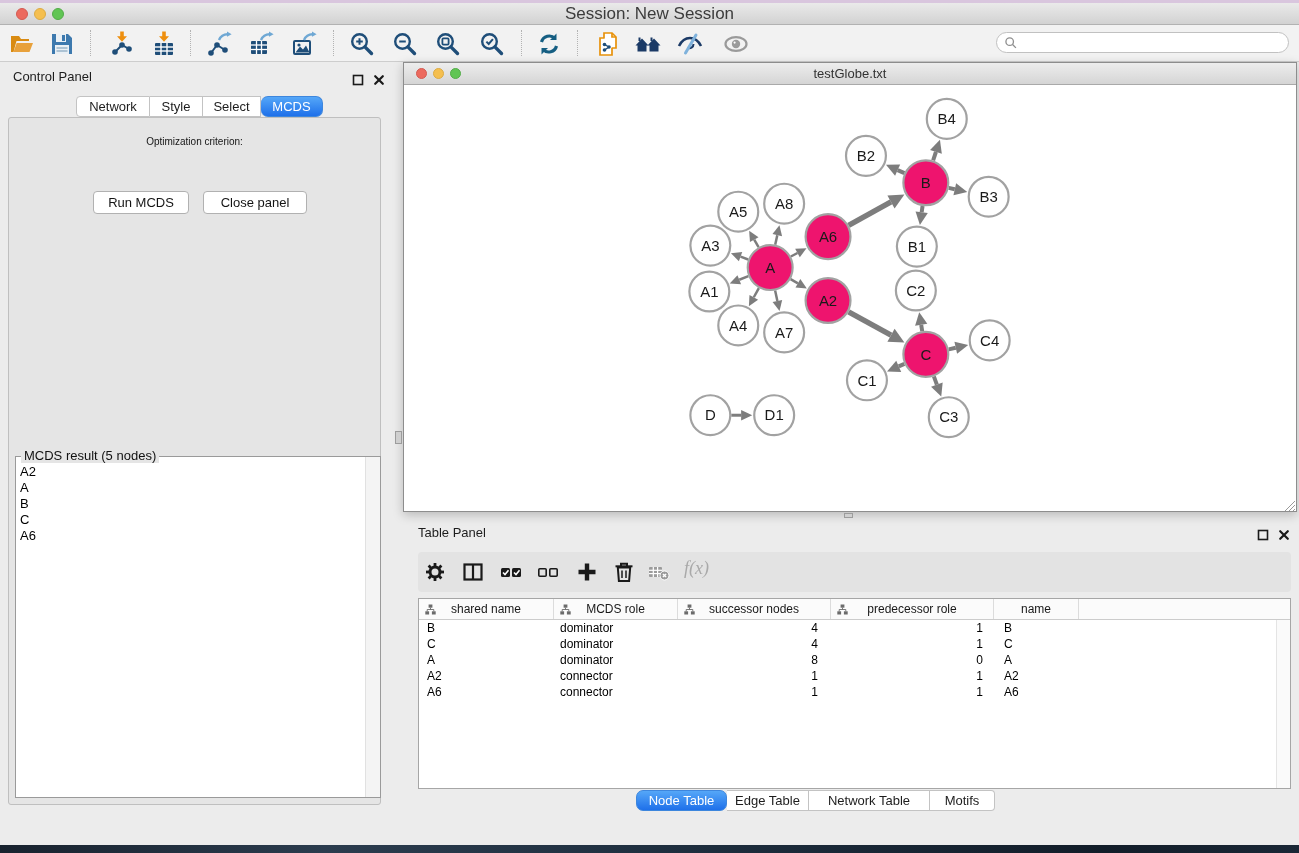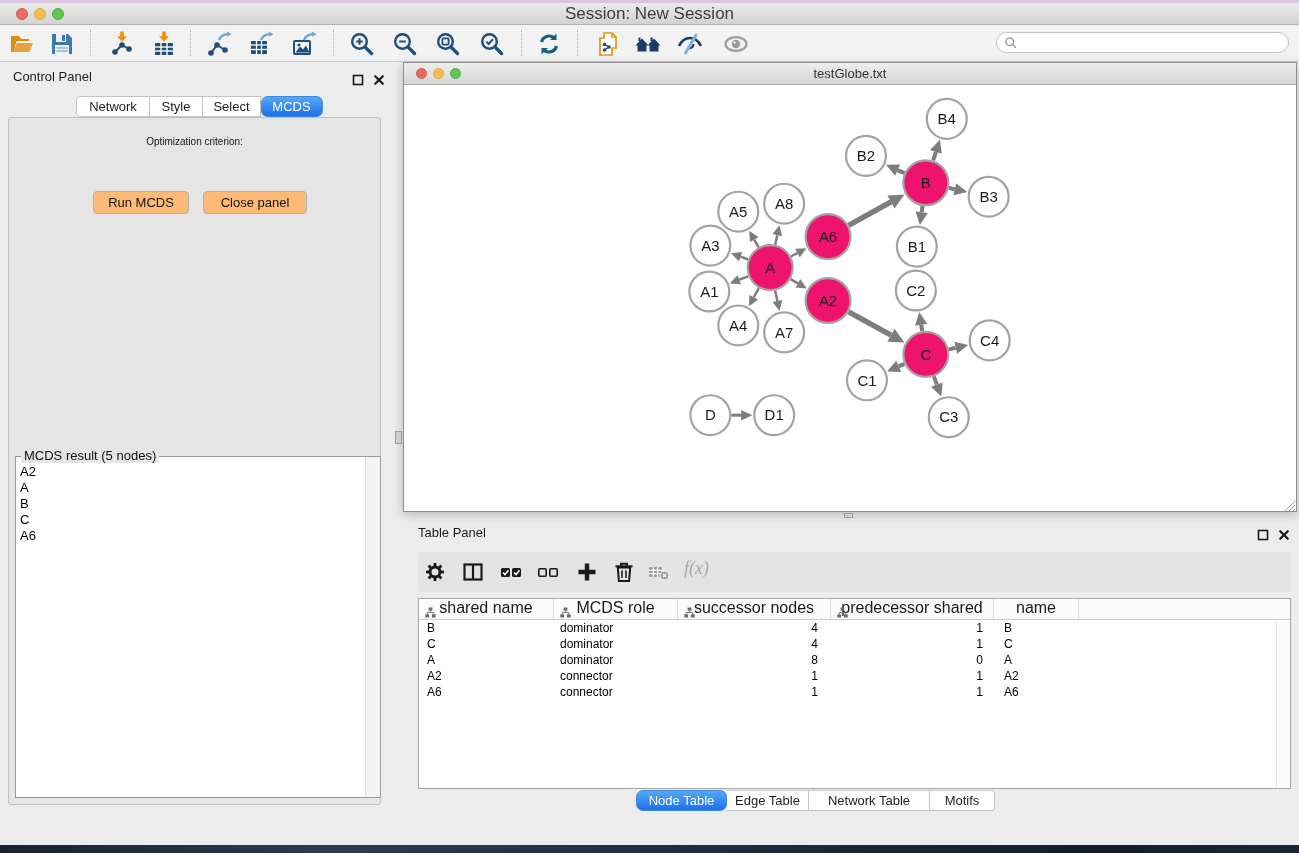--- a/index.html
+++ b/index.html
@@ -44,21 +44,21 @@
   .cp-panel{position:absolute;left:8px;top:114px;width:373px;height:688px;background:#e5e5e5;
        border:1px solid #bfbfbf;border-radius:3px;box-sizing:border-box;}
   .opt-label{position:absolute;left:0;top:18px;width:100%;text-align:center;font-size:10px;color:#141414;}
   .dropdown{position:absolute;left:35px;top:40px;width:312px;height:23px;background:#fff;
        border:1px solid #b4b4b4;border-radius:3px;box-sizing:border-box;}
   .dropdown .val{position:absolute;left:9px;top:0;line-height:21px;font-size:13px;color:#111;white-space:nowrap;}
   .dropdown .stepper{position:absolute;right:-1px;top:-1px;width:20px;height:23px;border-radius:0 3px 3px 0;
        background:linear-gradient(#58a8f8,#2071ea);}
   .dropdown .stepper svg{width:10px;height:16px;display:block;margin:3px auto;}
   .btn{position:absolute;height:23px;line-height:21px;text-align:center;font-size:13px;color:#141414;
-       background:#fdba74;border:1px solid #b1b1b1;border-radius:4px;box-sizing:border-box;}
+       background:#ffffff;border:1px solid #b1b1b1;border-radius:4px;box-sizing:border-box;}
   .result-group{position:absolute;left:6px;top:338px;width:366px;height:342px;background:#fff;
        border:1px solid #9a9a9a;box-sizing:border-box;}
   .result-label{position:absolute;left:5px;top:-9px;background:#e5e5e5;padding:0 3px;font-size:13px;color:#111;}
   .result-list{position:absolute;left:0;top:0;right:14px;bottom:0;padding:7px 0 0 4px;
        font-size:13px;line-height:16px;color:#000;overflow:hidden;}
   .result-scroll{position:absolute;right:0;top:0;bottom:0;width:14px;background:#f4f4f4;border-left:1px solid #e1e1e1;}
 
   
   .net-window{position:absolute;left:403px;top:59px;width:894px;height:450px;background:#fff;
        border:1px solid #8d8d8d;box-sizing:border-box;box-shadow:0 3px 10px rgba(0,0,0,.22);}
@@ -78,21 +78,21 @@
   .tp-title{position:absolute;left:418px;top:522px;font-size:13px;color:#1d1d1d;}
   .tp-toolbar{position:absolute;left:418px;top:549px;width:873px;height:40px;background:#e3e3e3;border-radius:4px;}
   .tp-btn{position:absolute;top:9px;width:22px;height:22px;}
   .tp-btn svg{width:22px;height:22px;display:block;}
   .fx{position:absolute;top:6px;font-family:"Liberation Serif",serif;font-style:italic;
        font-size:18px;color:#a9a9a9;}
   .tp-table{position:absolute;left:418px;top:595px;width:873px;height:191px;background:#fff;
        border:1px solid #a6a6a6;box-sizing:border-box;}
   .tp-header{display:flex;height:21px;background:#fbfbfb;border-bottom:1px solid #cccccc;box-sizing:border-box;}
   .th{position:relative;box-sizing:border-box;border-right:1px solid #dcdcdc;display:flex;
-      justify-content:center;font-size:16px;color:#191919;}
+      align-items:center;justify-content:center;font-size:12px;color:#191919;}
   .th .mini{position:absolute;left:6px;top:5px;width:11px;height:11px;}
   .th-fill{flex:1;border-right:none;}
   .tr{display:flex;height:16px;font-size:12px;color:#000;}
   .td{box-sizing:border-box;padding-top:1px;white-space:nowrap;overflow:hidden;}
   .td.a-left0{padding-left:8px;}
   .td.a-left1{padding-left:6px;}
   .td.a-right2{text-align:right;padding-right:13px;}
   .td.a-right3{text-align:right;padding-right:11px;}
   .td.a-left4{padding-left:10px;}
   .tp-scroll{position:absolute;right:0;top:21px;bottom:0;width:13px;background:#fafafa;border-left:1px solid #e4e4e4;}
@@ -531,21 +531,21 @@
         </div>
         <div class="th" style="width: 163px;">
           <span class="mini"><svg viewBox="0 0 11 11">
               <g fill="#6b6b6b">
                 <rect x="3.6" y="0.5" width="3.8" height="3.2"></rect>
                 <rect x="0.3" y="7.3" width="3.8" height="3.2"></rect>
                 <rect x="6.9" y="7.3" width="3.8" height="3.2"></rect>
               </g>
               <path d="M5.5 3.7v1.8M2.2 7.3V5.5h6.6v1.8" fill="none" stroke="#6b6b6b" stroke-width="0.9"></path>
             </svg></span>
-          <span>predecessor shared</span>
+          <span>predecessor role</span>
         </div>
         <div class="th" style="width: 85px;">
           <span>name</span>
         </div>
         <div class="th th-fill"></div>
       </div>
     <div id="tp-body">
         <div class="tr">
           <div class="td a-left0" style="width: 135px;">B</div>
           <div class="td a-left1" style="width: 124px;">dominator</div>

